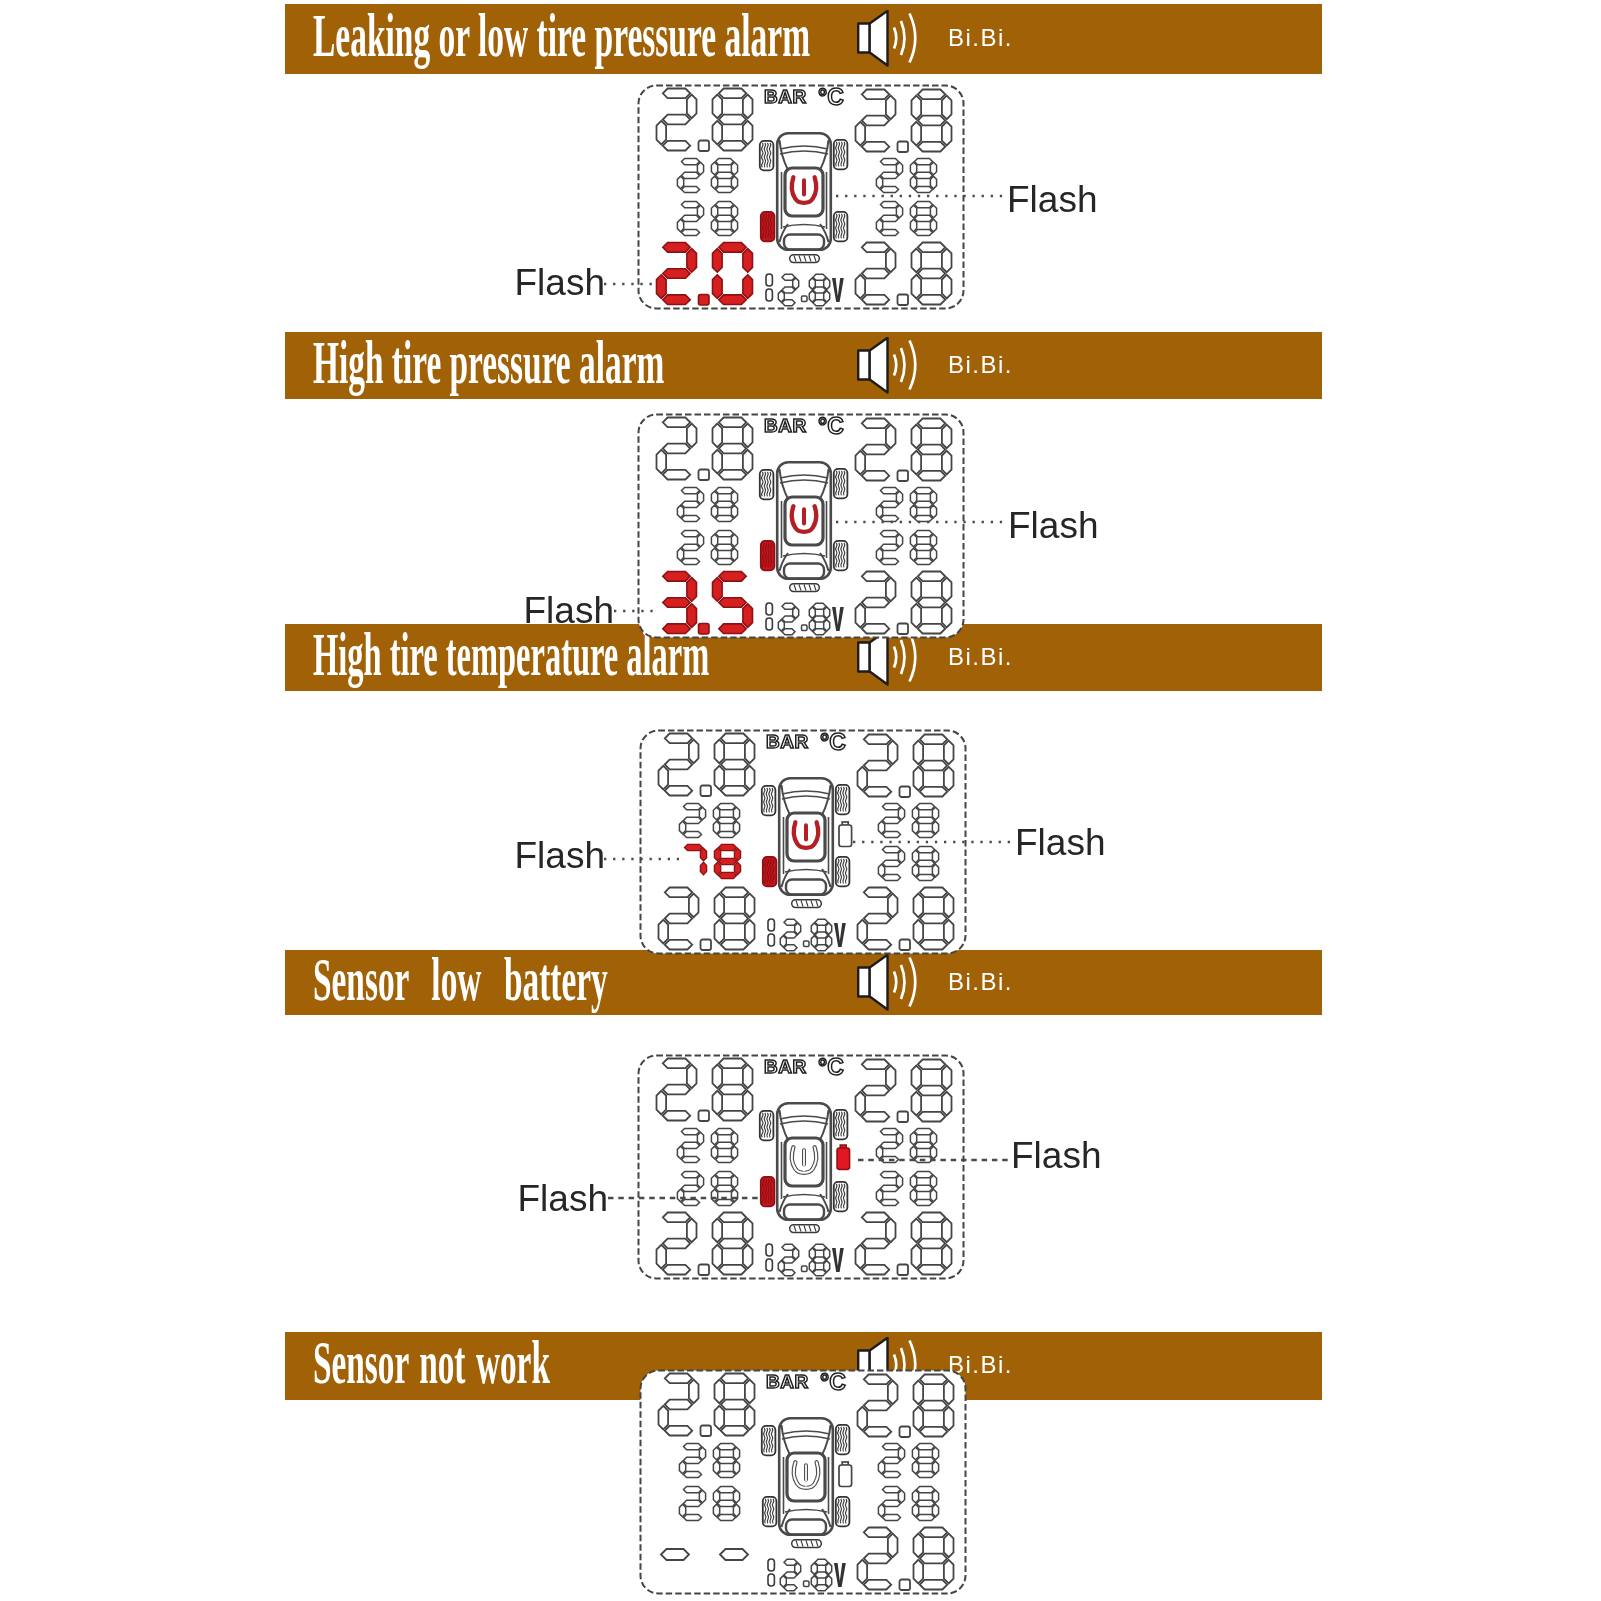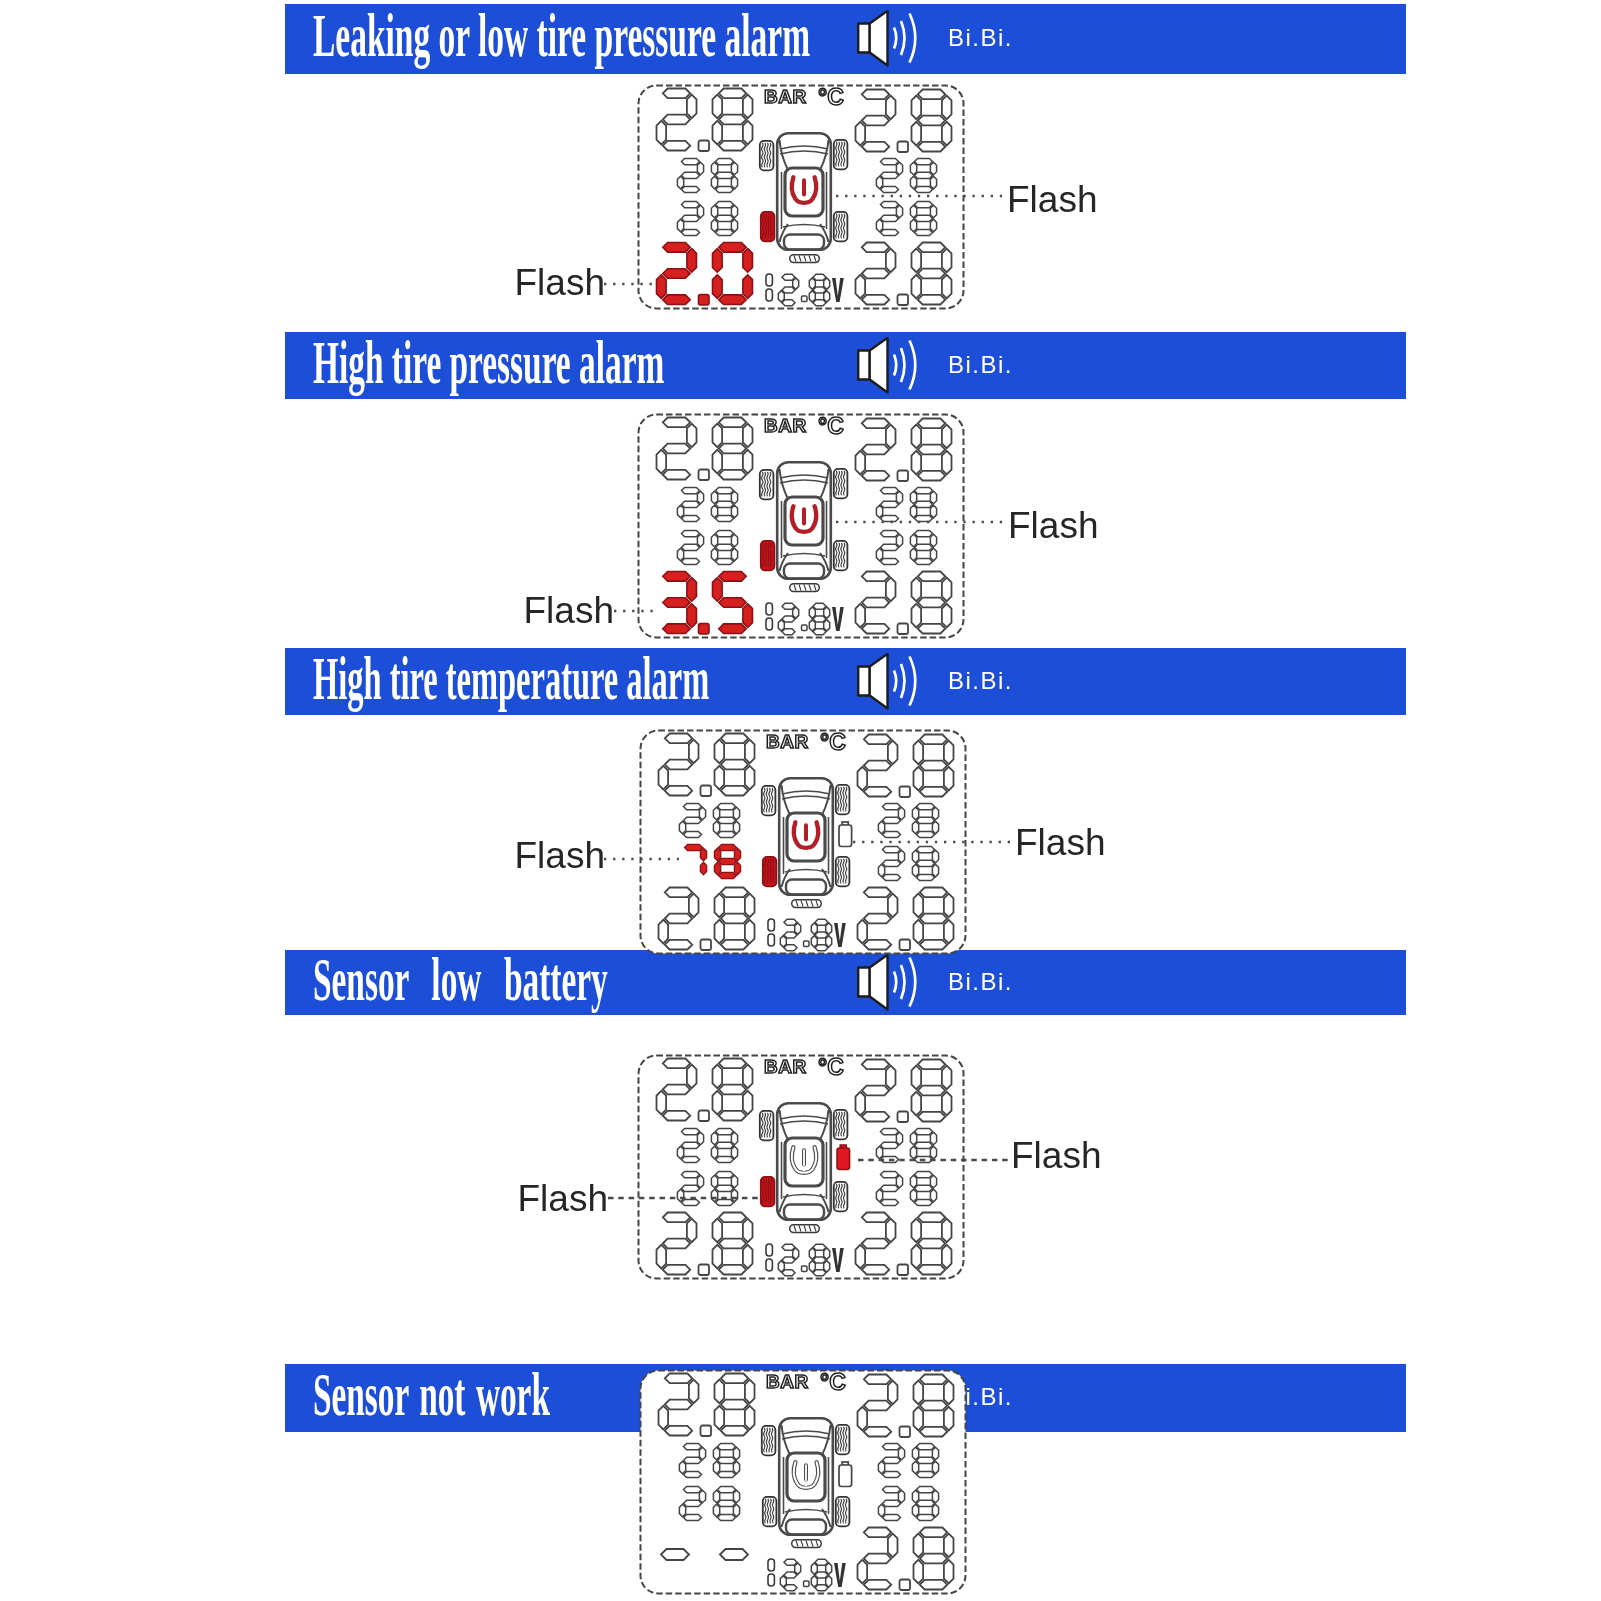--- a/index.html
+++ b/index.html
@@ -1,16 +1,16 @@
 <!DOCTYPE html>
 <html><head><meta charset="utf-8">
 <style>
 html,body{margin:0;padding:0;background:#fff}
 #page{position:relative;width:1601px;height:1601px;background:#fff;overflow:hidden;font-family:"Liberation Sans",sans-serif}
-.bar{position:absolute;left:285px;width:1121px;background:#1d4ed8}
+.bar{position:absolute;left:285px;width:1037px;background:#a16207}
 .bt{position:absolute;left:28px;top:50%;transform-origin:0 50%;
      font-family:"Liberation Serif",serif;font-weight:bold;font-size:61px;color:#fff;white-space:nowrap;letter-spacing:0px}
 .spk{position:absolute;left:572px;top:50%;margin-top:-29px}
 .bibi{position:absolute;left:663px;top:50%;transform:translateY(-52%);font-size:24px;color:#fff;letter-spacing:1.5px}
 </style></head>
 <body>
 <div id="page">
 
 <div class="bar" style="top:4px;height:70px">
 
@@ -27,21 +27,21 @@
 
   <span class="bt" style="word-spacing:0px;transform:translateY(-54%) scaleX(0.547)">High tire pressure alarm</span>
 
   <svg class="spk" width="68" height="58" viewBox="0 0 68 58">
         <use href="#speaker"></use>
       </svg>
 
   <span class="bibi">Bi.Bi.</span>
 </div>
 
-<div class="bar" style="top:648px;height:67px">
+<div class="bar" style="top:624px;height:67px">
 
   <span class="bt" style="word-spacing:0px;transform:translateY(-54%) scaleX(0.532)">High tire temperature alarm</span>
 
   <svg class="spk" width="68" height="58" viewBox="0 0 68 58">
         <use href="#speaker"></use>
       </svg>
 
   <span class="bibi">Bi.Bi.</span>
 </div>
 
@@ -49,21 +49,21 @@
 
   <span class="bt" style="word-spacing:26px;transform:translateY(-54%) scaleX(0.547)">Sensor low battery</span>
 
   <svg class="spk" width="68" height="58" viewBox="0 0 68 58">
         <use href="#speaker"></use>
       </svg>
 
   <span class="bibi">Bi.Bi.</span>
 </div>
 
-<div class="bar" style="top:1364px;height:68px">
+<div class="bar" style="top:1332px;height:68px">
 
   <span class="bt" style="word-spacing:4px;transform:translateY(-54%) scaleX(0.546)">Sensor not work</span>
 
   <svg class="spk" width="68" height="58" viewBox="0 0 68 58">
         <use href="#speaker"></use>
       </svg>
 
   <span class="bibi">Bi.Bi.</span>
 </div>
 <svg width="1601" height="1601" viewBox="0 0 1601 1601" style="position:absolute;left:0;top:0">

